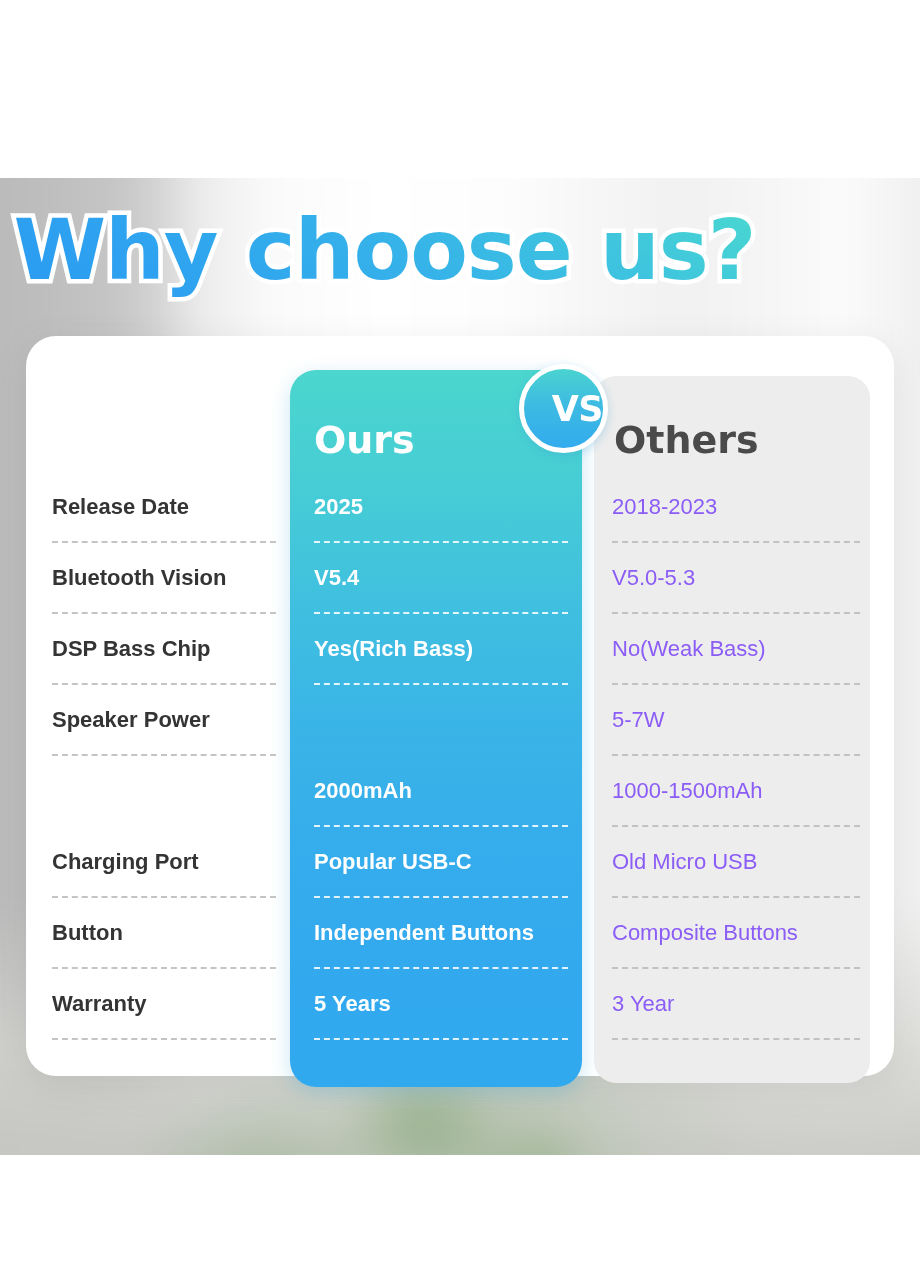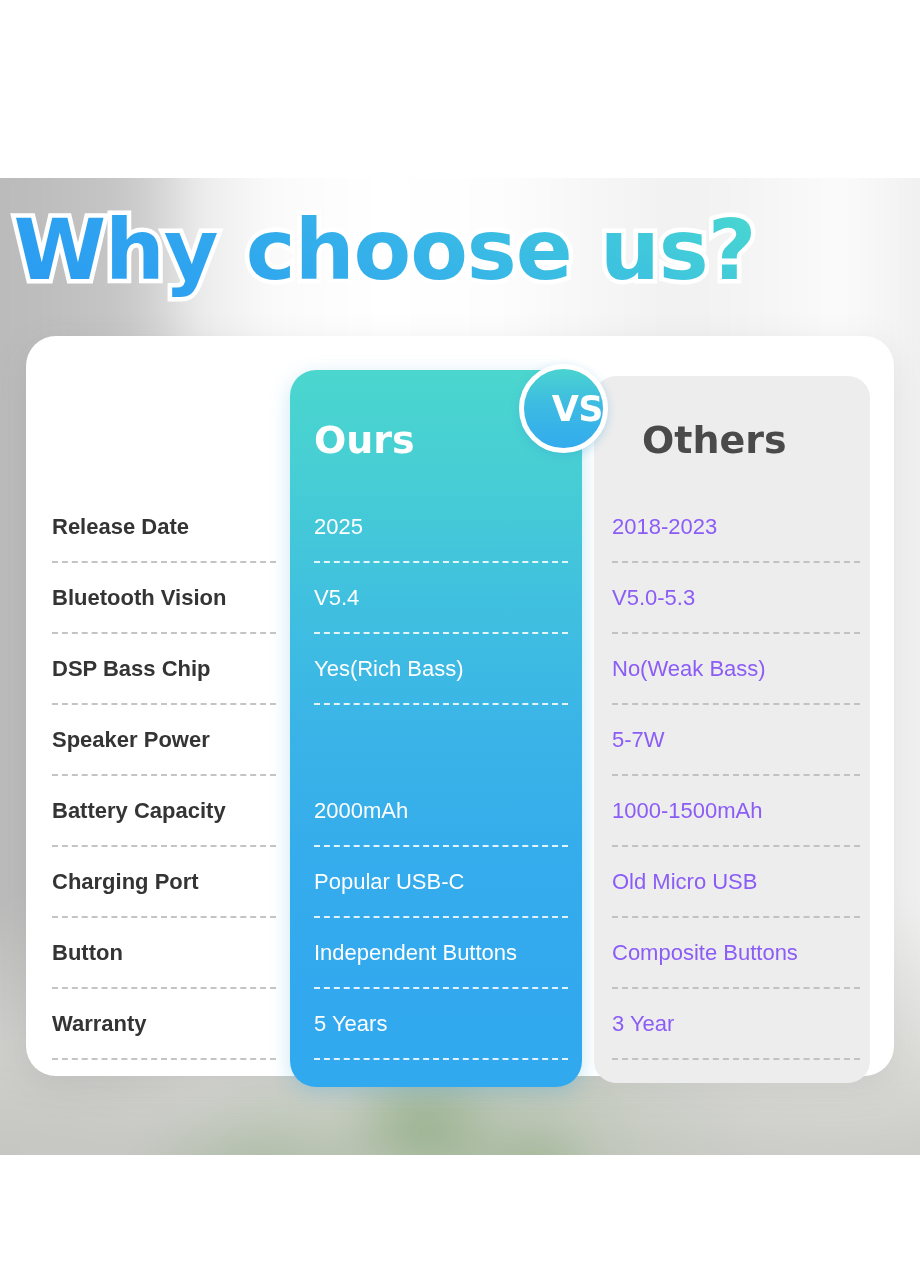--- a/index.html
+++ b/index.html
@@ -87,37 +87,37 @@
     z-index:6;
   }
   .vs-badge span{
     color:#ffffff; font-size:35px; font-weight:bold; letter-spacing:-0.5px;
     font-family:"DejaVu Sans", sans-serif;
   }
 
   
   .hdr { position:absolute; font-size:38px; font-weight:bold; z-index:4; font-family:"DejaVu Sans", sans-serif; }
   .hdr-ours   { left:314px; top:418px; color:#ffffff; }
-  .hdr-others { left:642px; top:418px; color:#4a4a4a; }
-
-  
-  .rows { position:absolute; left:0; top:506px; width:920px; z-index:3; }
+  .hdr-others { left:614px; top:418px; color:#4a4a4a; }
+
+  
+  .rows { position:absolute; left:0; top:486px; width:920px; z-index:3; }
   .row { position:relative; height:71px; }
 
   .cell { position:absolute; top:0; height:71px; }
   .cell .txt { position:absolute; left:0; top:8px; white-space:nowrap; }
   .cell .rule { position:absolute; left:0; bottom:14px; height:0; width:100%;
                 border-top:2px dashed #c9c9c9; }
 
   .c-label  { left:52px;  width:224px; }
   .c-label .txt { font-size:22px; font-weight:bold; color:#343434; }
   .c-label .rule { border-top-color:#c4c4c4; }
 
   .c-ours   { left:314px; width:254px; }
-  .c-ours .txt { font-size:22px; color:#ffffff; font-weight:normal; }
+  .c-ours .txt { font-size:22px; color:#ffffff; font-weight:bold; }
   .c-ours .rule { border-top-color:rgba(255,255,255,0.85); }
 
   .c-others { left:612px; width:248px; }
   .c-others .txt { font-size:22px; color:#8b5cf6; font-weight:normal; }
   .c-others .rule { border-top-color:#c2c2c2; }
 </style>
 </head>
 <body>
 
 <div id="page">
@@ -192,24 +192,20 @@
         <div class="cell c-label">
           <div class="txt">Speaker Power</div>
           <div class="rule"></div>
         </div>
         <div class="cell c-others">
           <div class="txt">5-7W</div>
           <div class="rule"></div>
         </div>
       </div>
       <div class="row">
-        <div class="cell c-label">
-          <div class="txt">Battery Capacity</div>
-          <div class="rule"></div>
-        </div>
         <div class="cell c-ours">
           <div class="txt">2000mAh</div>
           <div class="rule"></div>
         </div>
         <div class="cell c-others">
           <div class="txt">1000-1500mAh</div>
           <div class="rule"></div>
         </div>
       </div>
       <div class="row">

